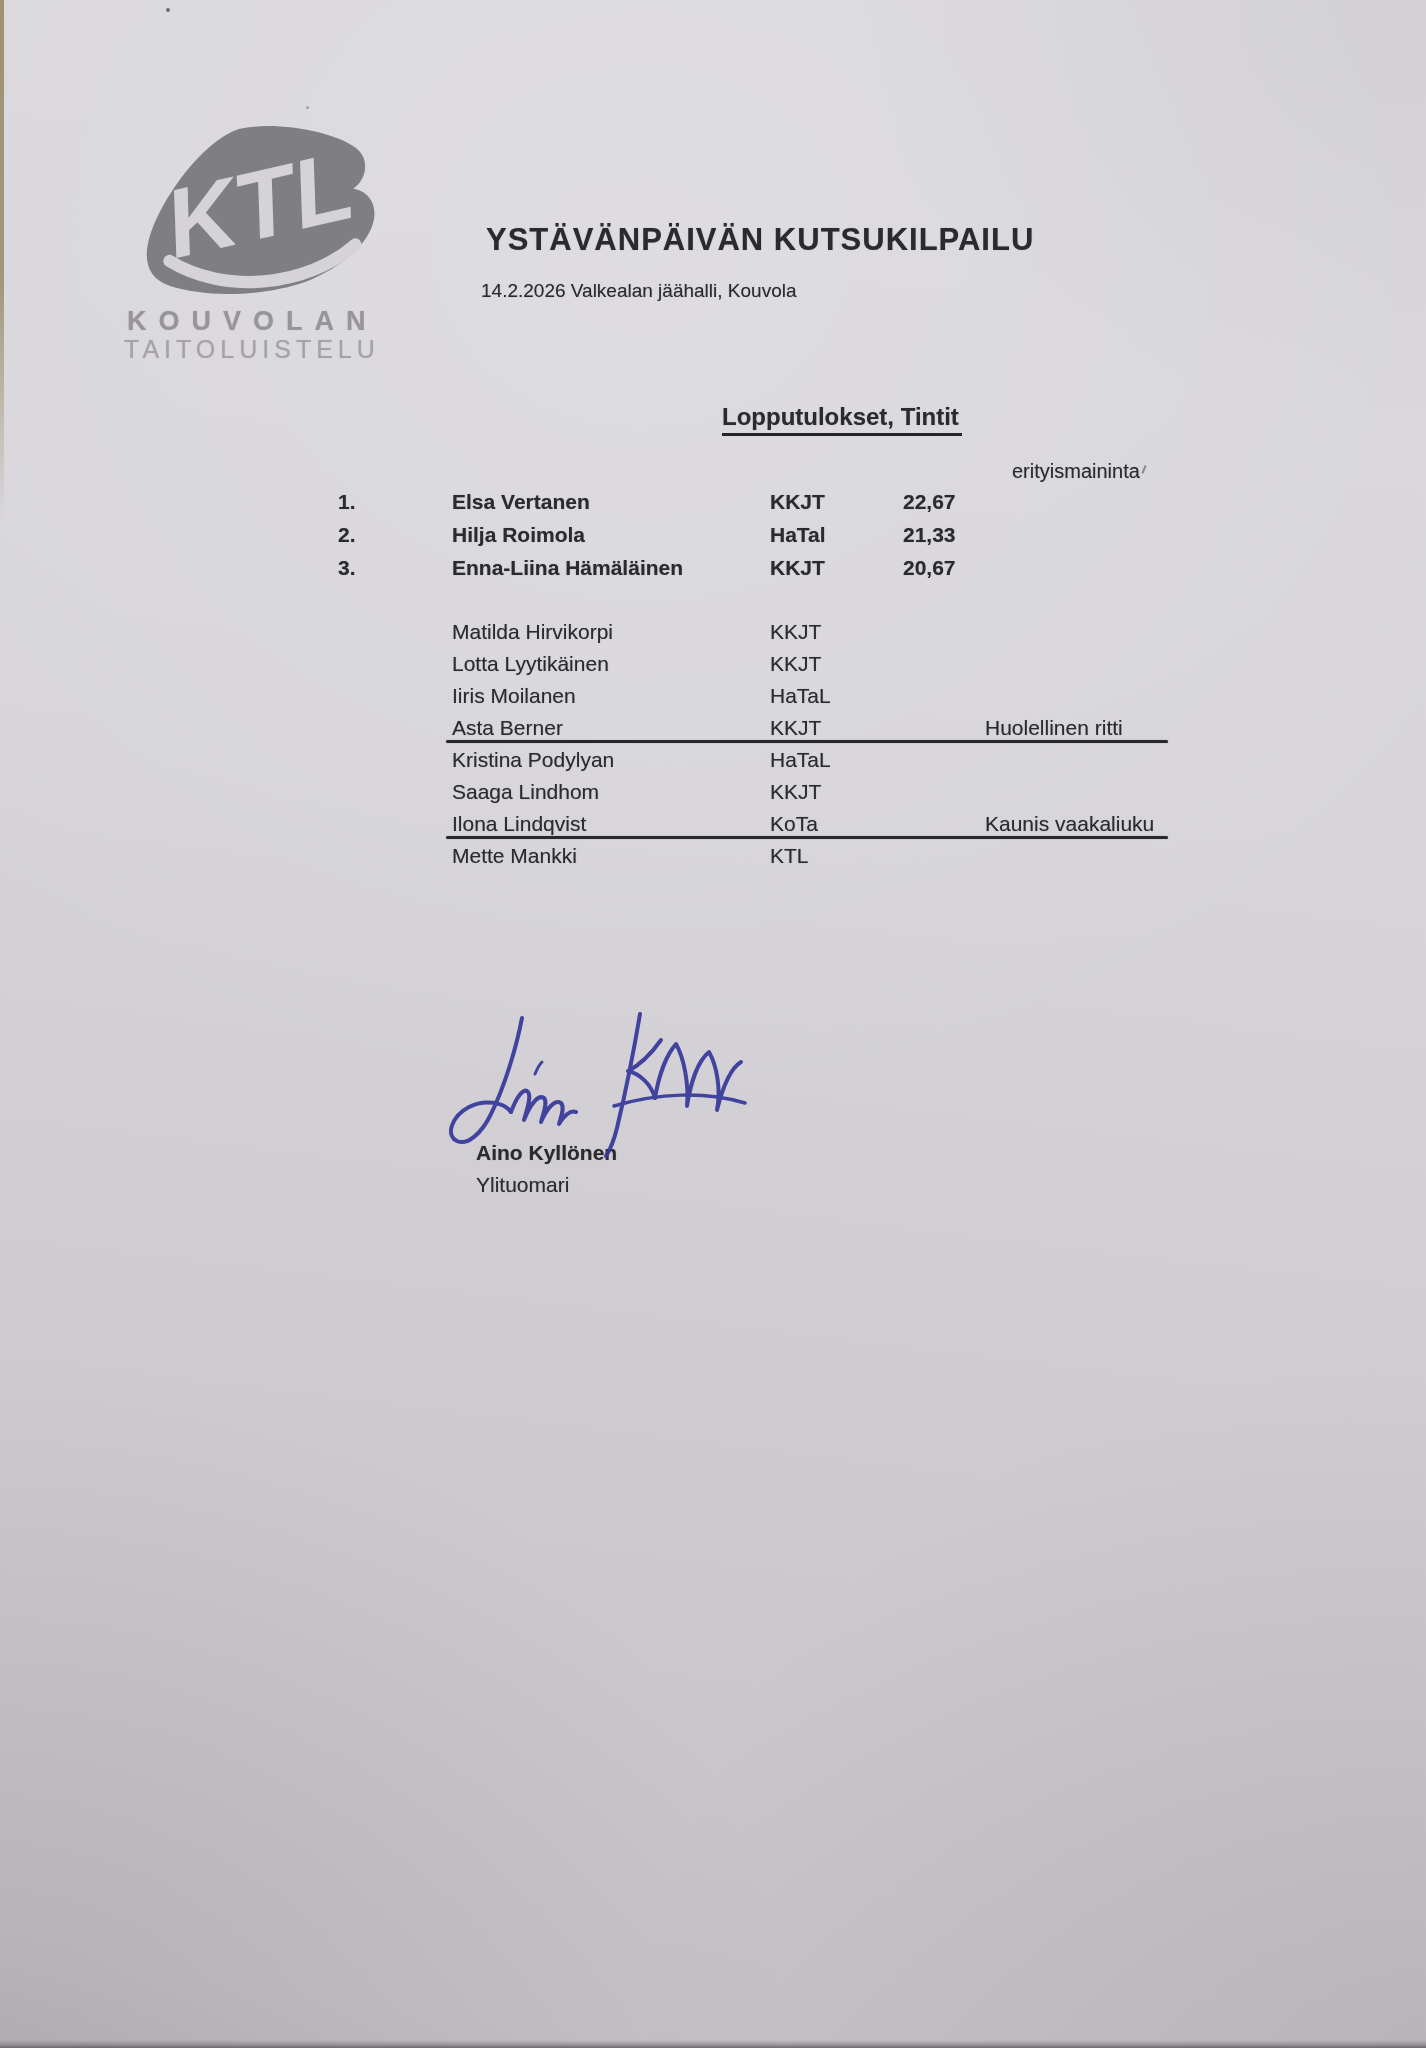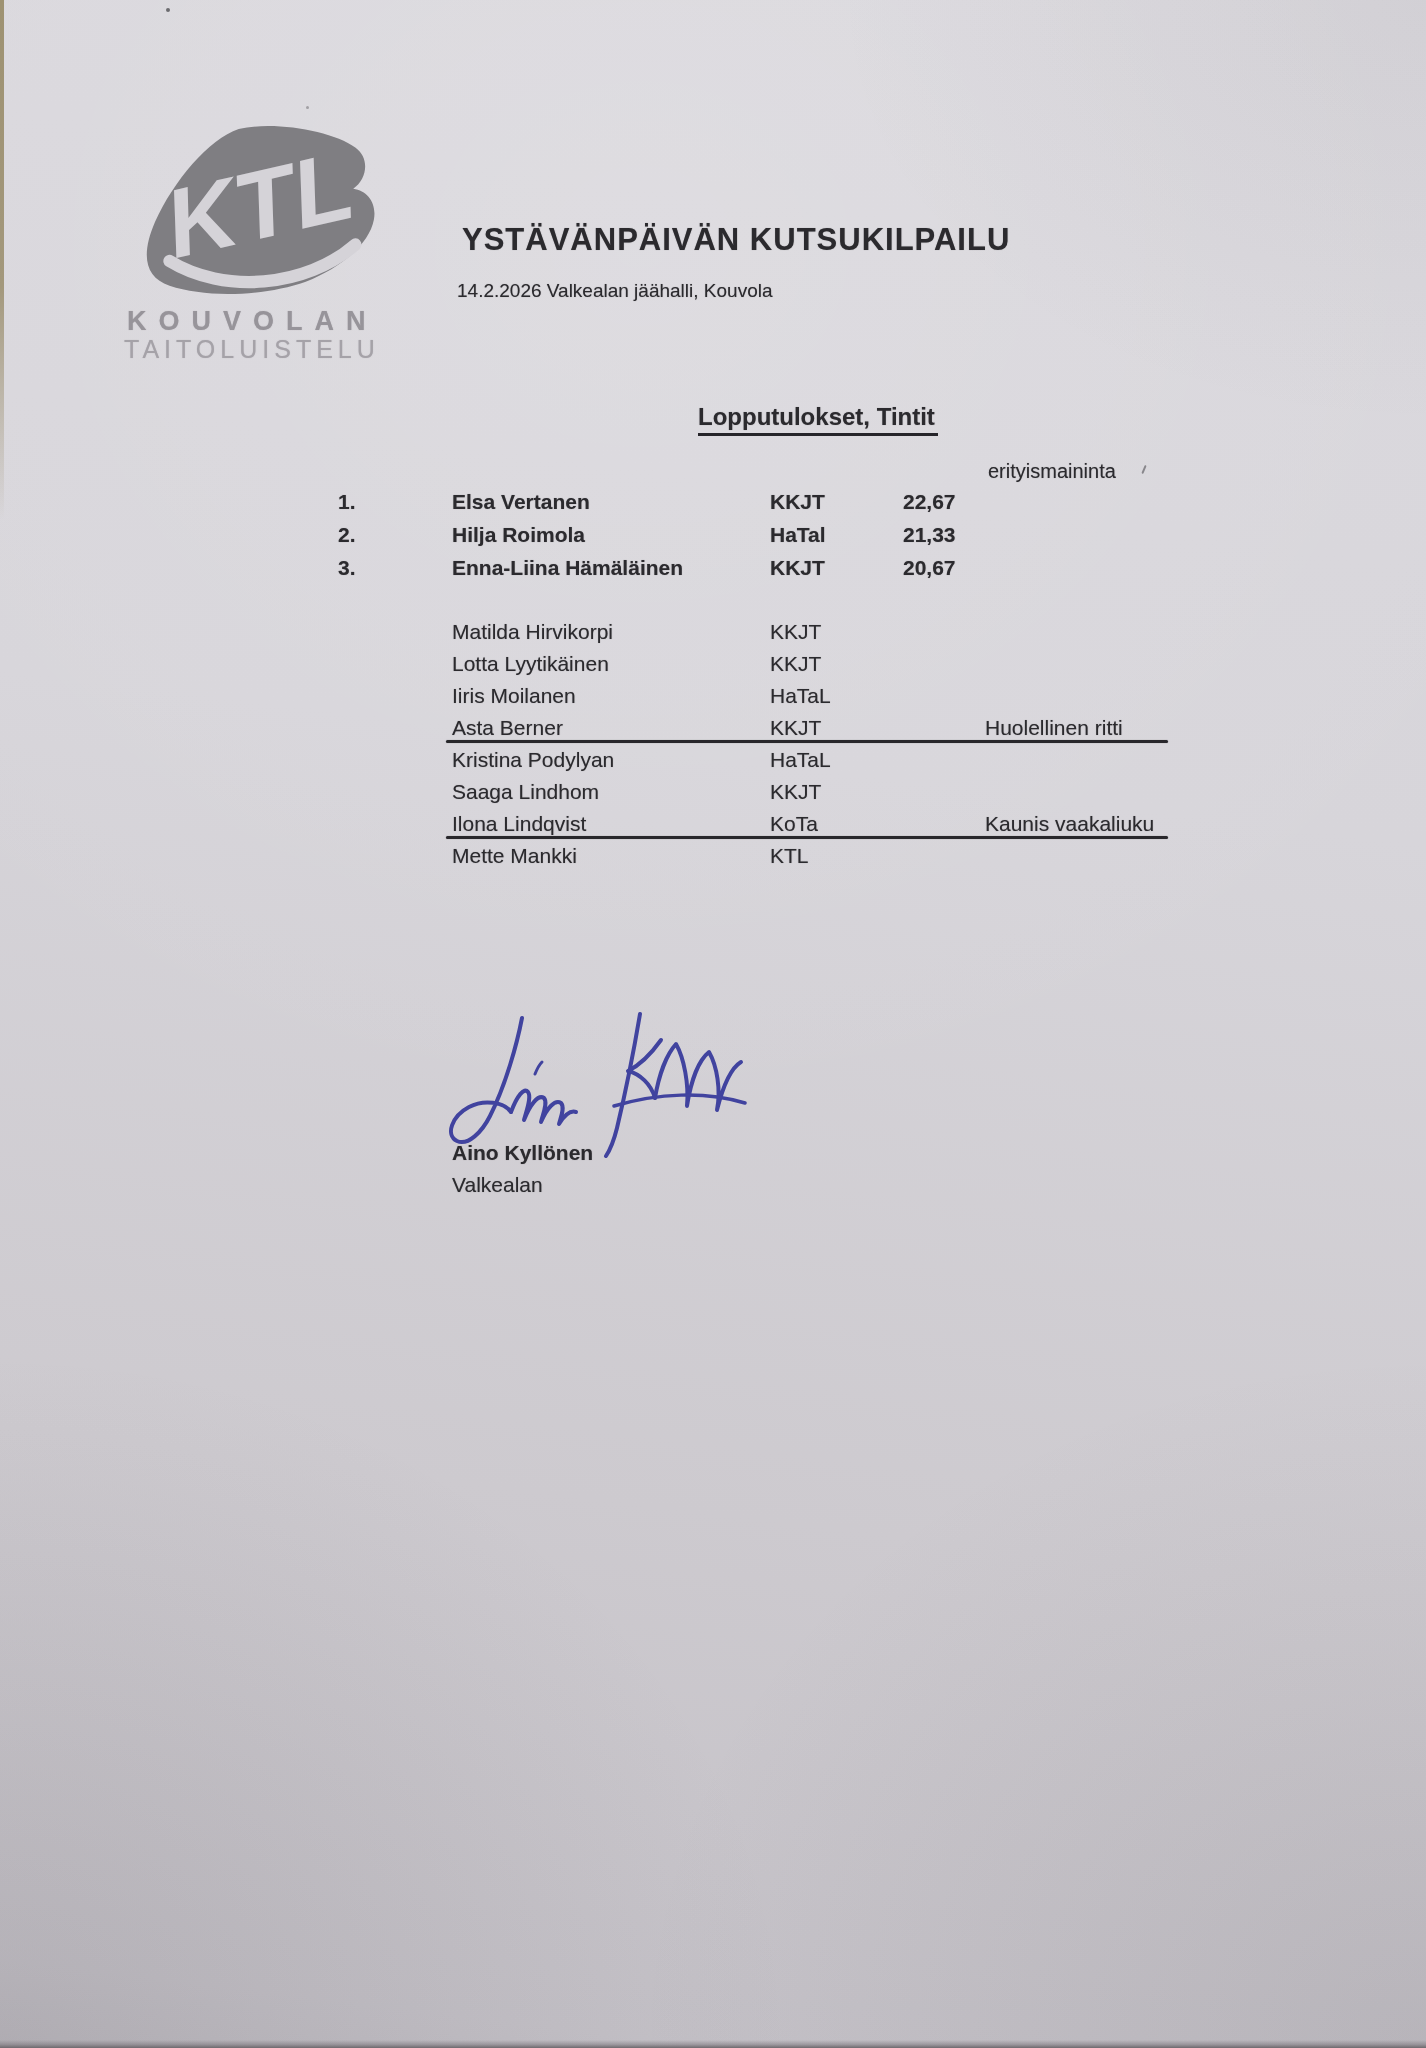--- a/index.html
+++ b/index.html
@@ -14,21 +14,21 @@
       radial-gradient(130% 80% at 45% 12%, rgba(255,255,255,0.14), rgba(255,255,255,0) 55%),
       linear-gradient(187deg,#dad8dd 0%,#d7d5da 38%,#cdcacf 72%,#c4c1c7 96%,#bfbcc2 100%);
   }
   .vignette{
     position:absolute;inset:0;pointer-events:none;
     background:
       radial-gradient(90% 55% at 100% 100%, rgba(60,55,62,0.10), transparent 62%),
       radial-gradient(90% 55% at 0% 100%, rgba(60,55,62,0.12), transparent 62%),
       radial-gradient(70% 35% at 100% 0%, rgba(70,66,72,0.06), transparent 60%);
   }
-  .txt{ text-shadow:0 0 1px rgba(43,42,46,0.38); color:#2b2a2e; white-space:nowrap; }
+  .txt{ text-shadow:0 0 1px rgba(43,42,46,0.38); color:#2b2a2e; white-space:nowrap;margin-left:24px; }
 
   
   .left-edge{position:absolute;left:0;top:0;width:4px;height:520px;
     background:linear-gradient(to bottom,#9e9272 0%,#a3987c 55%,rgba(163,152,124,0) 100%);}
   .bottom-edge{position:absolute;left:0;right:0;bottom:0;height:8px;
     background:linear-gradient(to bottom,rgba(110,105,110,0) 0%,rgba(105,100,106,0.40) 55%,#6e696e 100%);}
   .speck{position:absolute;border-radius:50%;background:rgba(70,69,74,0.75);}
   .speck.s1{left:166px;top:8px;width:4px;height:4px;}
   .speck.s2{left:306px;top:106px;width:3px;height:3px;background:rgba(90,88,94,0.45);}
   .stray-mark{position:absolute;left:1143px;top:465px;width:2px;height:9px;
@@ -175,17 +175,17 @@
       <path d="M104,10 C99,36 88,76 72,108 C64,124 50,138 39,133 C27,127 34,108 51,99 C66,91 86,94 93,104"></path>
       <path d="M93,104 C99,88 106,79 110,84 C114,89 108,104 106,112 C112,97 120,86 126,90 C130,94 125,106 123,114 C129,100 137,91 143,95 C147,99 143,109 141,116 C146,108 152,102 158,104"></path>
       <path d="M117,66 C119,61 121,57 124,54" stroke-width="3"></path>
       <path d="M222,6 C217,36 209,78 199,120 C196,132 192,142 188,148"></path>
       <path d="M243,32 C233,46 220,58 210,63 C222,66 233,76 237,90"></path>
       <path d="M237,90 C241,66 249,46 258,36 C266,50 271,76 269,98 C273,72 281,52 291,44 C299,58 303,82 299,102 C305,78 313,60 323,54"></path>
       <path d="M196,98 C240,85 287,83 327,95" stroke-width="3.5"></path>
     </g>
   </svg>
   <div class="printed-name txt">Aino Kyllönen</div>
-  <div class="role txt">Valkealan</div>
+  <div class="role txt">Ylituomari</div>
 
   <div class="vignette"></div>
   <div class="bottom-edge"></div>
 </div>
 
 </body></html>

